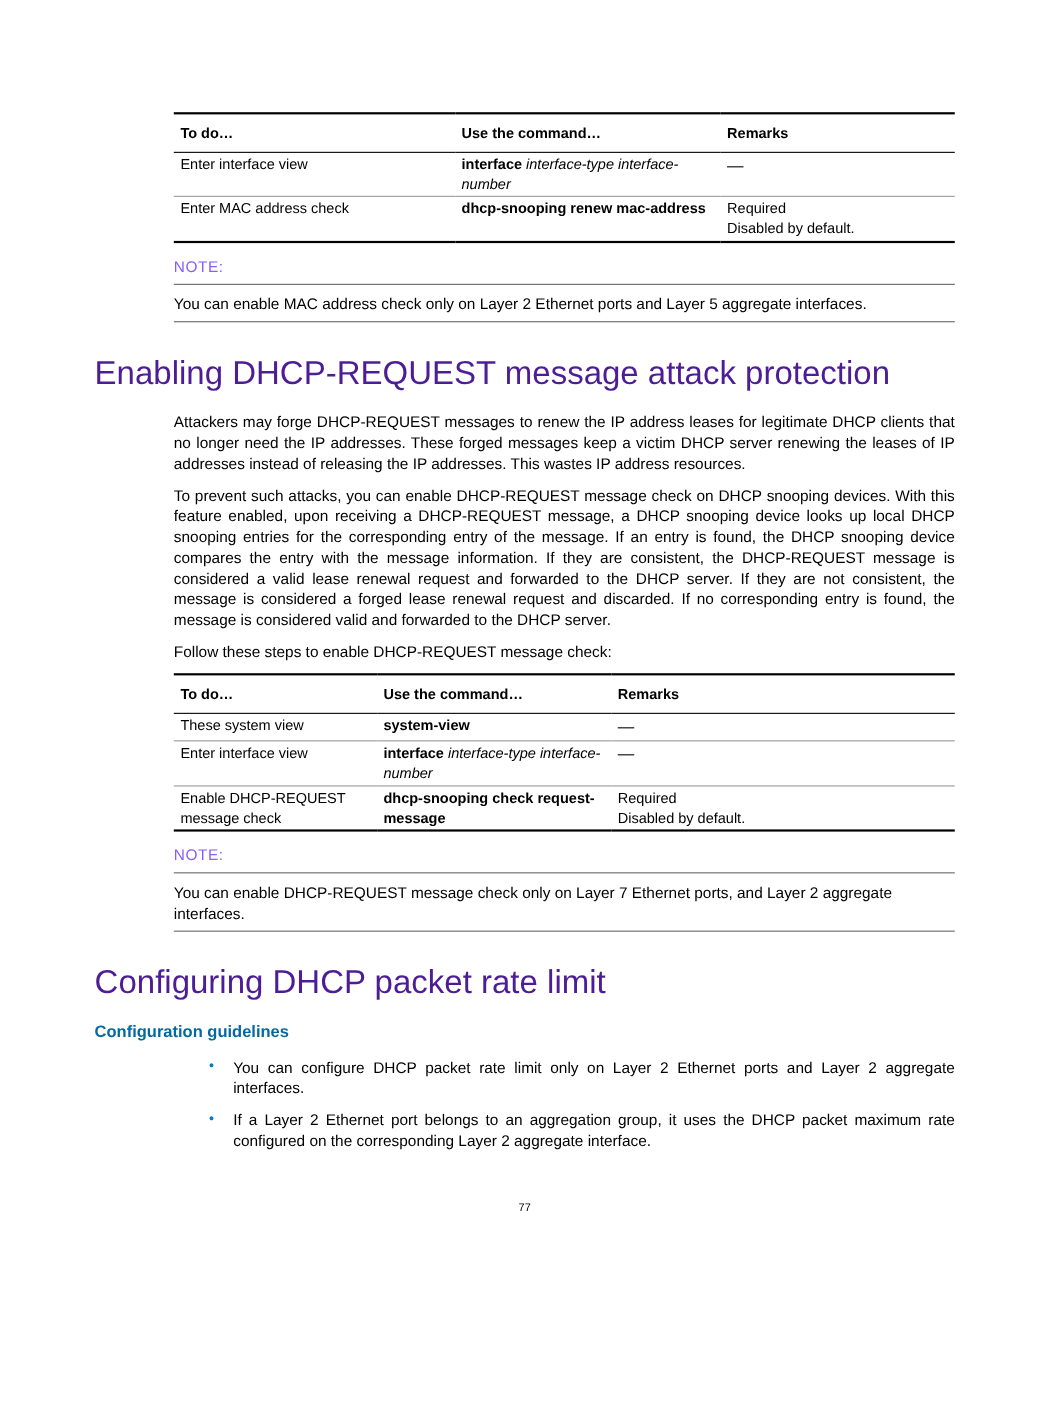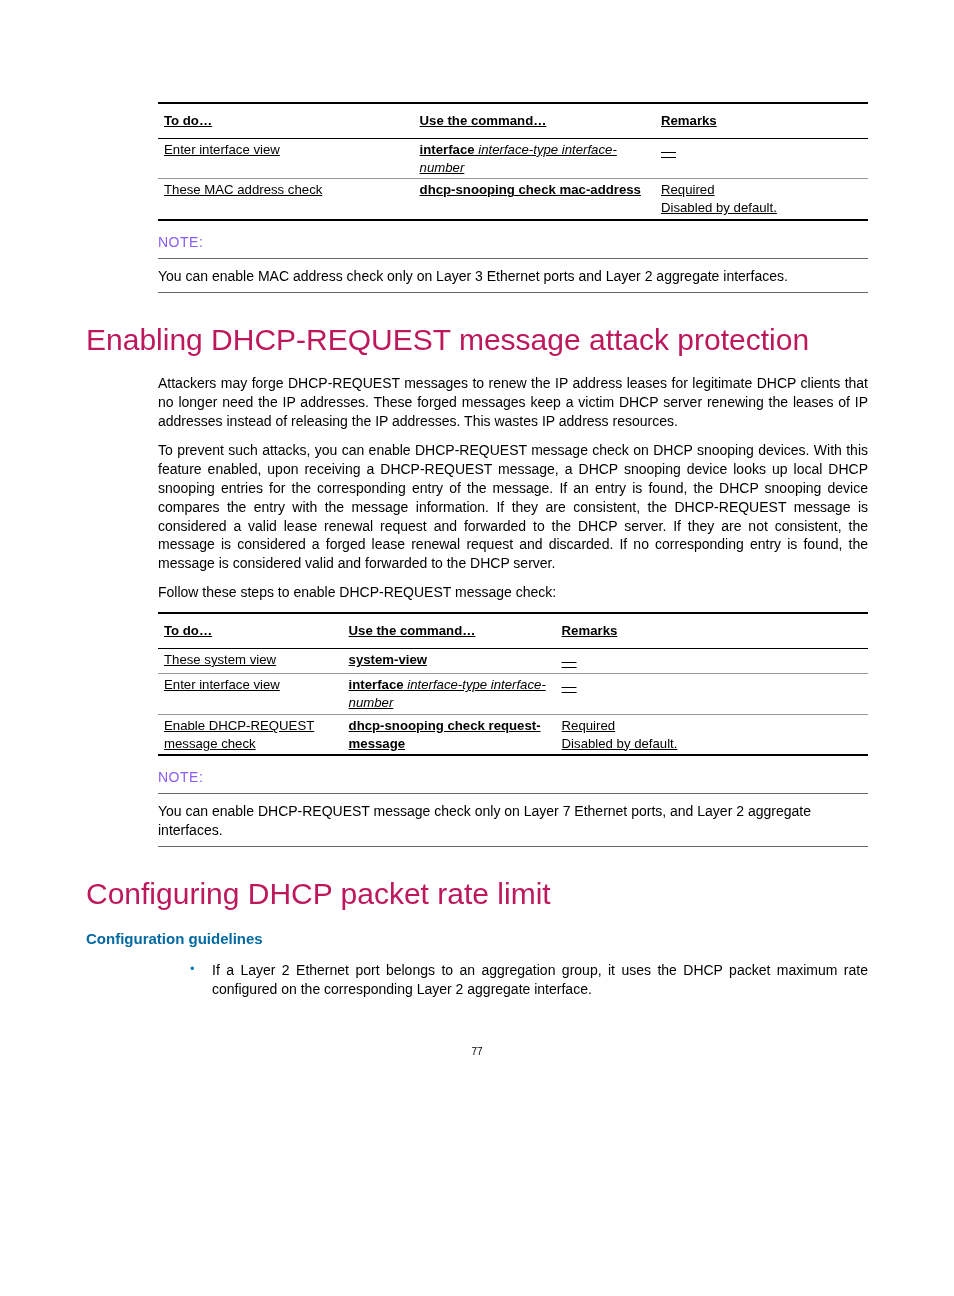--- a/index.html
+++ b/index.html
@@ -10,39 +10,38 @@
     background: #fff;
     width: 954px;
     margin: 0 auto;
     padding: 96px 86px 40px 86px;
     line-height: 1.35;
   }
   h1 {
     font-family: Arial, Helvetica, sans-serif;
     font-weight: 400;
     font-size: 30px;
-    color: #be185d;
+    color: #4c1d95;
     margin: 28px 0 16px 0;
     line-height: 1.25;
   }
   h2.sub {
     font-family: Arial, Helvetica, sans-serif;
     font-weight: 700;
     font-size: 15px;
     color: #0369a1;
     margin: 0 0 8px 0;
   }
   .body-block { margin-left: 72px; }
   p { margin: 10px 0; text-align: justify; }
   table {
     width: 100%;
     border-collapse: collapse;
     margin: 6px 0 8px 0;
     font-size: 13.2px;
-    text-decoration: underline;
   }
   thead tr { border-top: 2px solid #000; border-bottom: 1.5px solid #000; }
   thead th { text-align: left; font-weight: 700; padding: 8px 6px; vertical-align: top; }
   tbody td { text-align: left; padding: 2px 6px; vertical-align: top; border-bottom: 1px solid #999; }
   tbody tr:last-child td { border-bottom: 2px solid #000; }
   .bold { font-weight: 700; }
   .italic { font-style: italic; }
   .note-wrap { margin: 12px 0 6px 0; }
   .note-label {
     color: #8b5cf6;
@@ -77,31 +76,31 @@
       <th style="width:30%">Remarks</th>
     </tr>
   </thead>
   <tbody>
     <tr>
       <td>Enter interface view</td>
       <td><span class="bold">interface</span><span class="italic"> interface-type interface-number</span></td>
       <td class="dash">—</td>
     </tr>
     <tr>
-      <td>These MAC address check</td>
-      <td><span class="bold">dhcp-snooping check mac-address</span><span class="italic"></span></td>
+      <td>Enter MAC address check</td>
+      <td><span class="bold">dhcp-snooping renew mac-address</span><span class="italic"></span></td>
       <td>Required<br>Disabled by default.</td>
     </tr>
   </tbody>
 </table>
 
 <div class="note-wrap">
   <div class="note-label">NOTE:</div>
   <div class="note-rule-top"></div>
-  <div class="note-text">You can enable MAC address check only on Layer 3 Ethernet ports and Layer 2 aggregate interfaces.</div>
+  <div class="note-text">You can enable MAC address check only on Layer 2 Ethernet ports and Layer 5 aggregate interfaces.</div>
 </div>
 </div>
 
 <h1>Enabling DHCP-REQUEST message attack protection</h1>
 
 <div class="body-block">
 <p>Attackers may forge DHCP-REQUEST messages to renew the IP address leases for legitimate DHCP clients that no longer need the IP addresses. These forged messages keep a victim DHCP server renewing the leases of IP addresses instead of releasing the IP addresses. This wastes IP address resources.</p>
 <p>To prevent such attacks, you can enable DHCP-REQUEST message check on DHCP snooping devices. With this feature enabled, upon receiving a DHCP-REQUEST message, a DHCP snooping device looks up local DHCP snooping entries for the corresponding entry of the message. If an entry is found, the DHCP snooping device compares the entry with the message information. If they are consistent, the DHCP-REQUEST message is considered a valid lease renewal request and forwarded to the DHCP server. If they are not consistent, the message is considered a forged lease renewal request and discarded. If no corresponding entry is found, the message is considered valid and forwarded to the DHCP server.</p>
 <p style="text-align:left">Follow these steps to enable DHCP-REQUEST message check:</p>
 
@@ -137,17 +136,18 @@
   <div class="note-rule-top"></div>
   <div class="note-text">You can enable DHCP-REQUEST message check only on Layer 7 Ethernet ports, and Layer 2 aggregate interfaces.</div>
 </div>
 </div>
 
 <h1>Configuring DHCP packet rate limit</h1>
 <h2 class="sub">Configuration guidelines</h2>
 
 <div class="body-block">
 <ul class="bullets">
+  <li>You can configure DHCP packet rate limit only on Layer 2 Ethernet ports and Layer 2 aggregate interfaces.</li>
   <li>If a Layer 2 Ethernet port belongs to an aggregation group, it uses the DHCP packet maximum rate configured on the corresponding Layer 2 aggregate interface.</li>
 </ul>
 </div>
 
 <div class="pagenum">77</div>
 
 </body></html>

